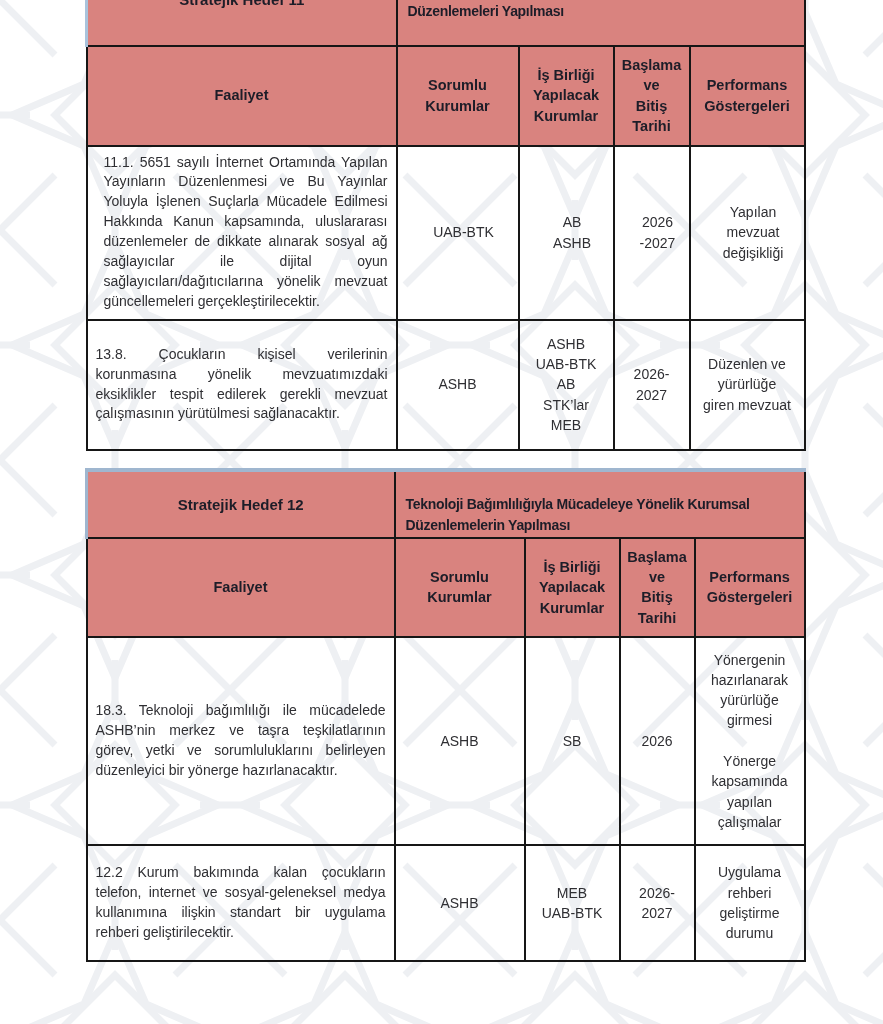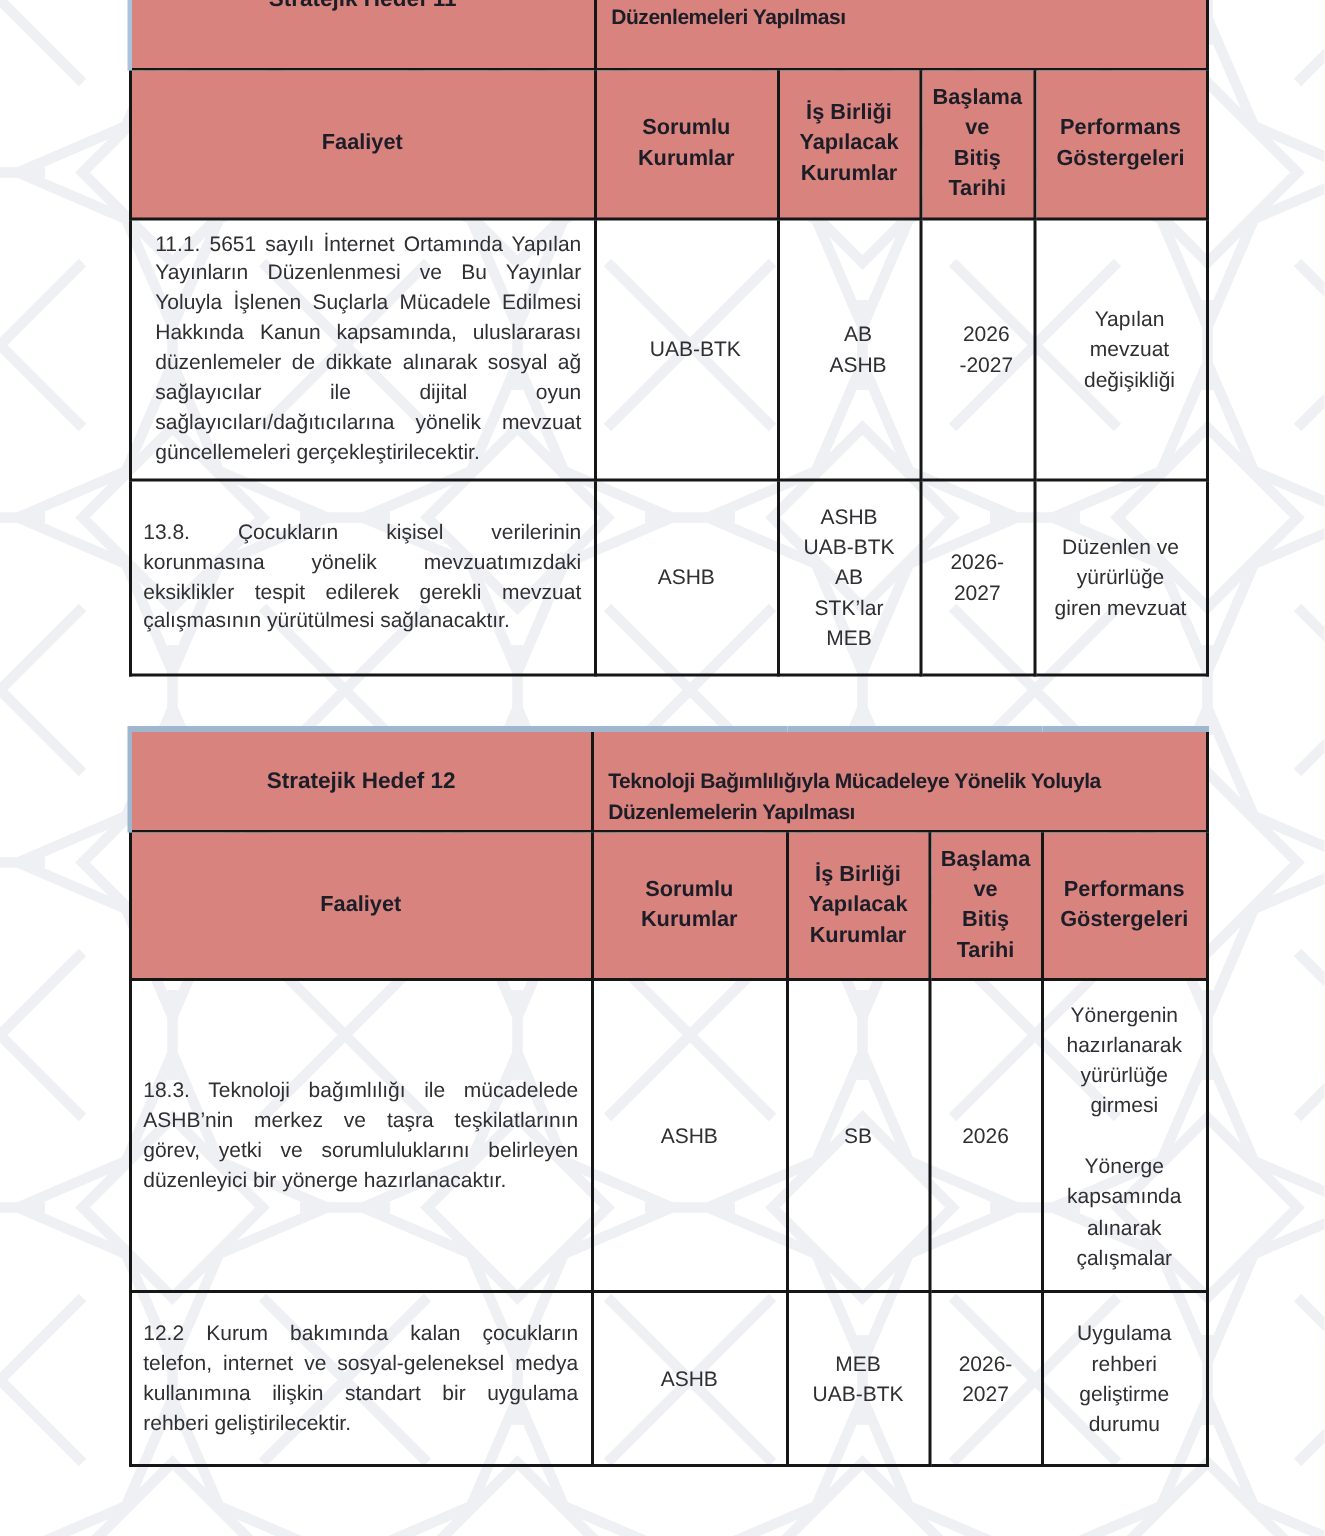--- a/index.html
+++ b/index.html
@@ -4,21 +4,21 @@
 <style>
   html,body{margin:0;padding:0;}
   body{width:883px;height:1024px;overflow:hidden;background:#ffffff;
        font-family:"Liberation Sans", sans-serif;}
   .page{position:relative;width:883px;height:1024px;overflow:hidden;background:#fef9c3;}
   .bg-pattern{position:absolute;top:0;left:0;width:883px;height:1024px;}
 
   table.plan-table{position:absolute;left:85px;border-collapse:collapse;table-layout:fixed;
        width:718px;background:transparent;}
   table.t1{top:0;}
-  table.t2{top:484px;}
+  table.t2{top:468px;}
 
   .plan-table td{border:2px solid #161616;margin:0;overflow:hidden;
        color:#2f2f33;font-size:14px;box-sizing:border-box;}
 
   
   .row-title td{background:#d9837f;color:#1d1d28;font-weight:bold;}
   .t2 .row-title td{border-top:4px solid #9fb6cf;}
   .t2 .row-title td.title-left{border-left:3px solid #9fb6cf;}
   .t1 .row-title td{border-top:none;}
   .t1 .row-title td.title-left{border-left:3px solid #a9c3dc;}
@@ -134,21 +134,21 @@
         <col style="width:95px">
       <col style="width:75px">
         <col style="width:110px">
     </colgroup>
     <tbody>
         <tr class="row-title">
       <td class="title-left">
         <span>Stratejik Hedef 12</span>
       </td>
       <td class="title-right" colspan="4">
-        <span>Teknoloji Bağımlılığıyla Mücadeleye Yönelik Yoluyla
+        <span>Teknoloji Bağımlılığıyla Mücadeleye Yönelik Kurumsal
 Düzenlemelerin Yapılması</span>
       </td>
     </tr>
     <tr class="row-head">
       <td>Faaliyet</td>
       <td>Sorumlu
 Kurumlar</td>
       <td>İş Birliği
 Yapılacak
 Kurumlar</td>
@@ -164,21 +164,21 @@
       <td class="c-center">ASHB</td>
       <td class="c-center">SB</td>
       <td class="c-center">2026</td>
       <td class="c-center">Yönergenin
 hazırlanarak
 yürürlüğe
 girmesi
 
 Yönerge
 kapsamında
-alınarak
+yapılan
 çalışmalar</td>
     </tr>
     <tr class="row-b">
       <td class="c-activity">12.2 Kurum bakımında kalan çocukların telefon, internet ve sosyal-geleneksel medya kullanımına ilişkin standart bir uygulama rehberi geliştirilecektir.</td>
       <td class="c-center">ASHB</td>
       <td class="c-center">MEB
 UAB-BTK</td>
       <td class="c-center">2026-
 2027</td>
       <td class="c-center">Uygulama

